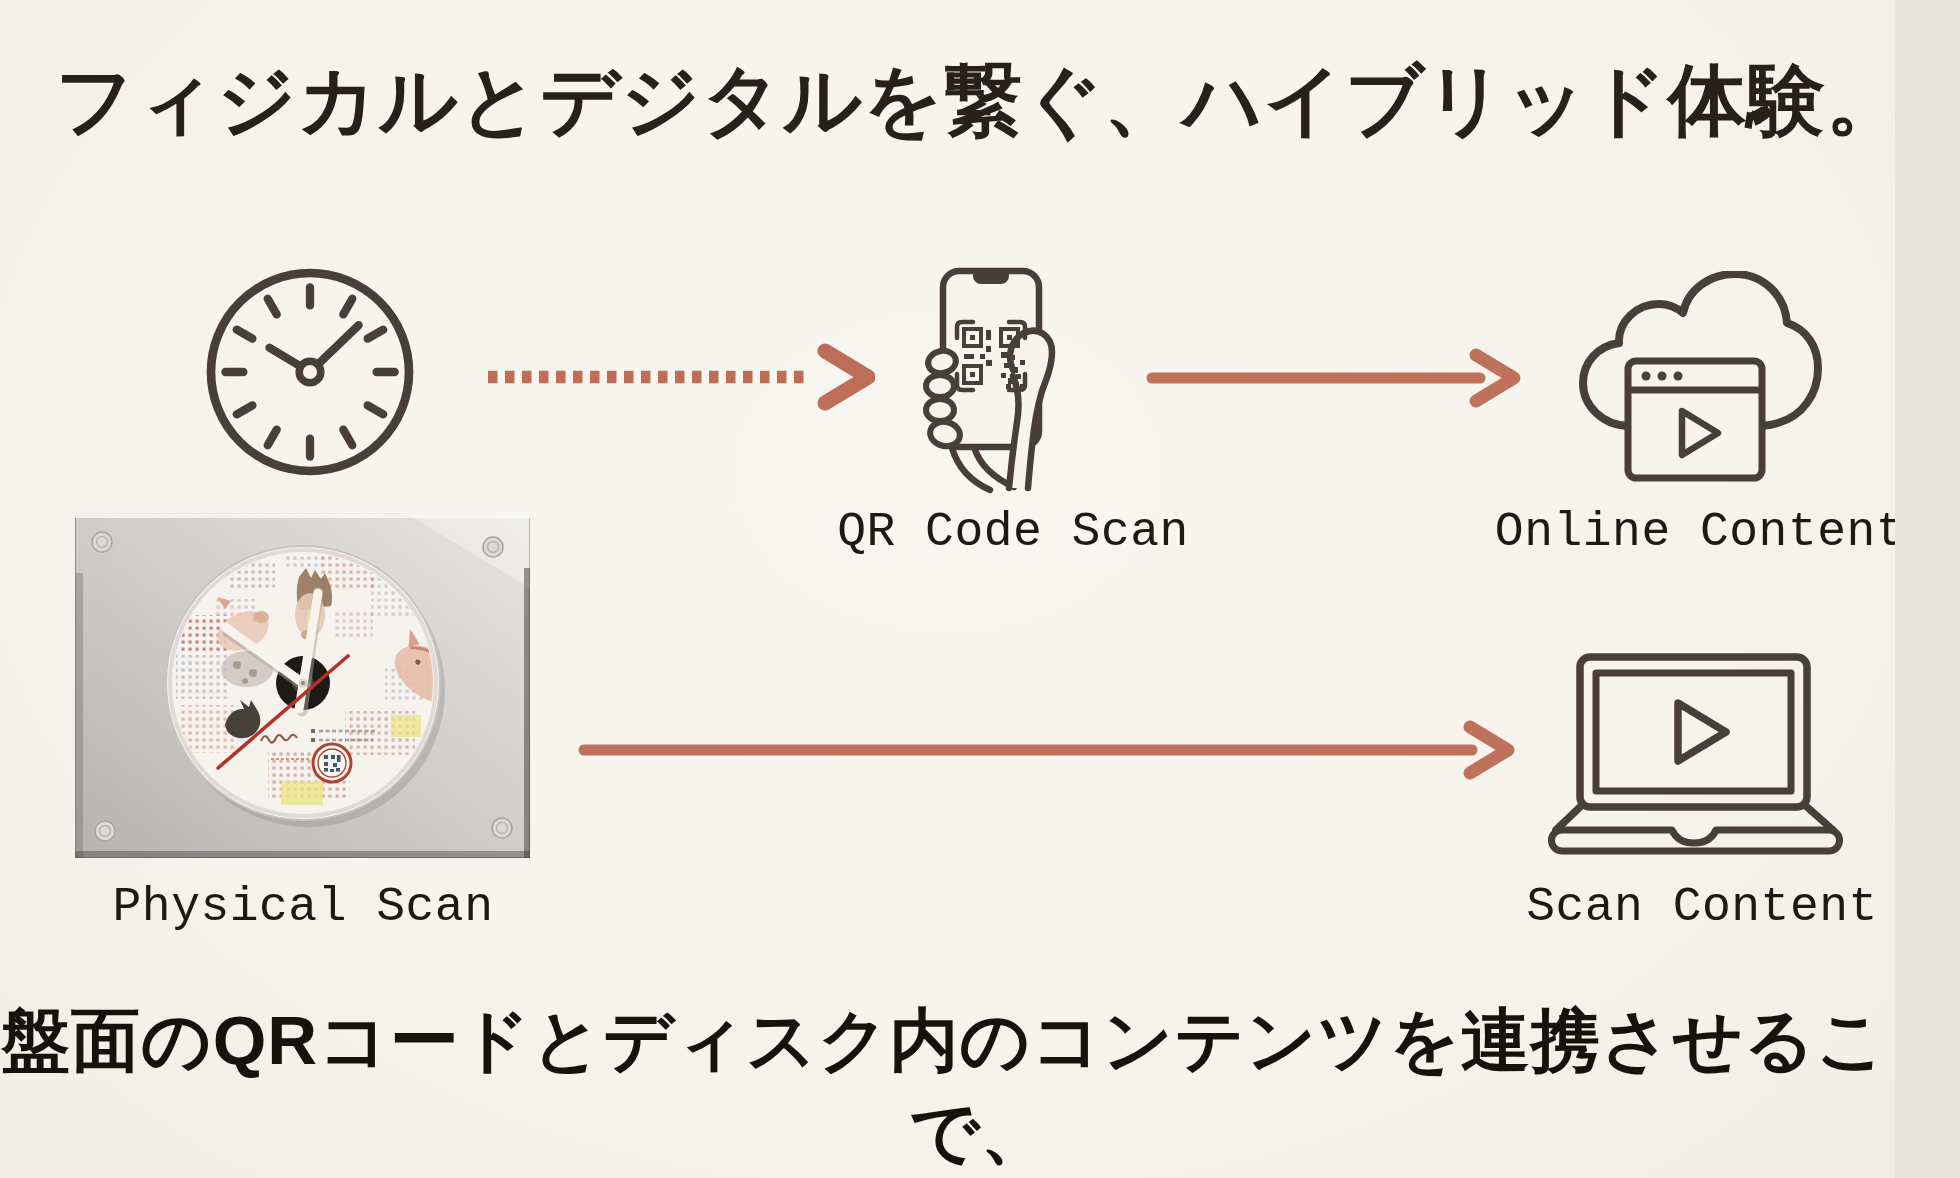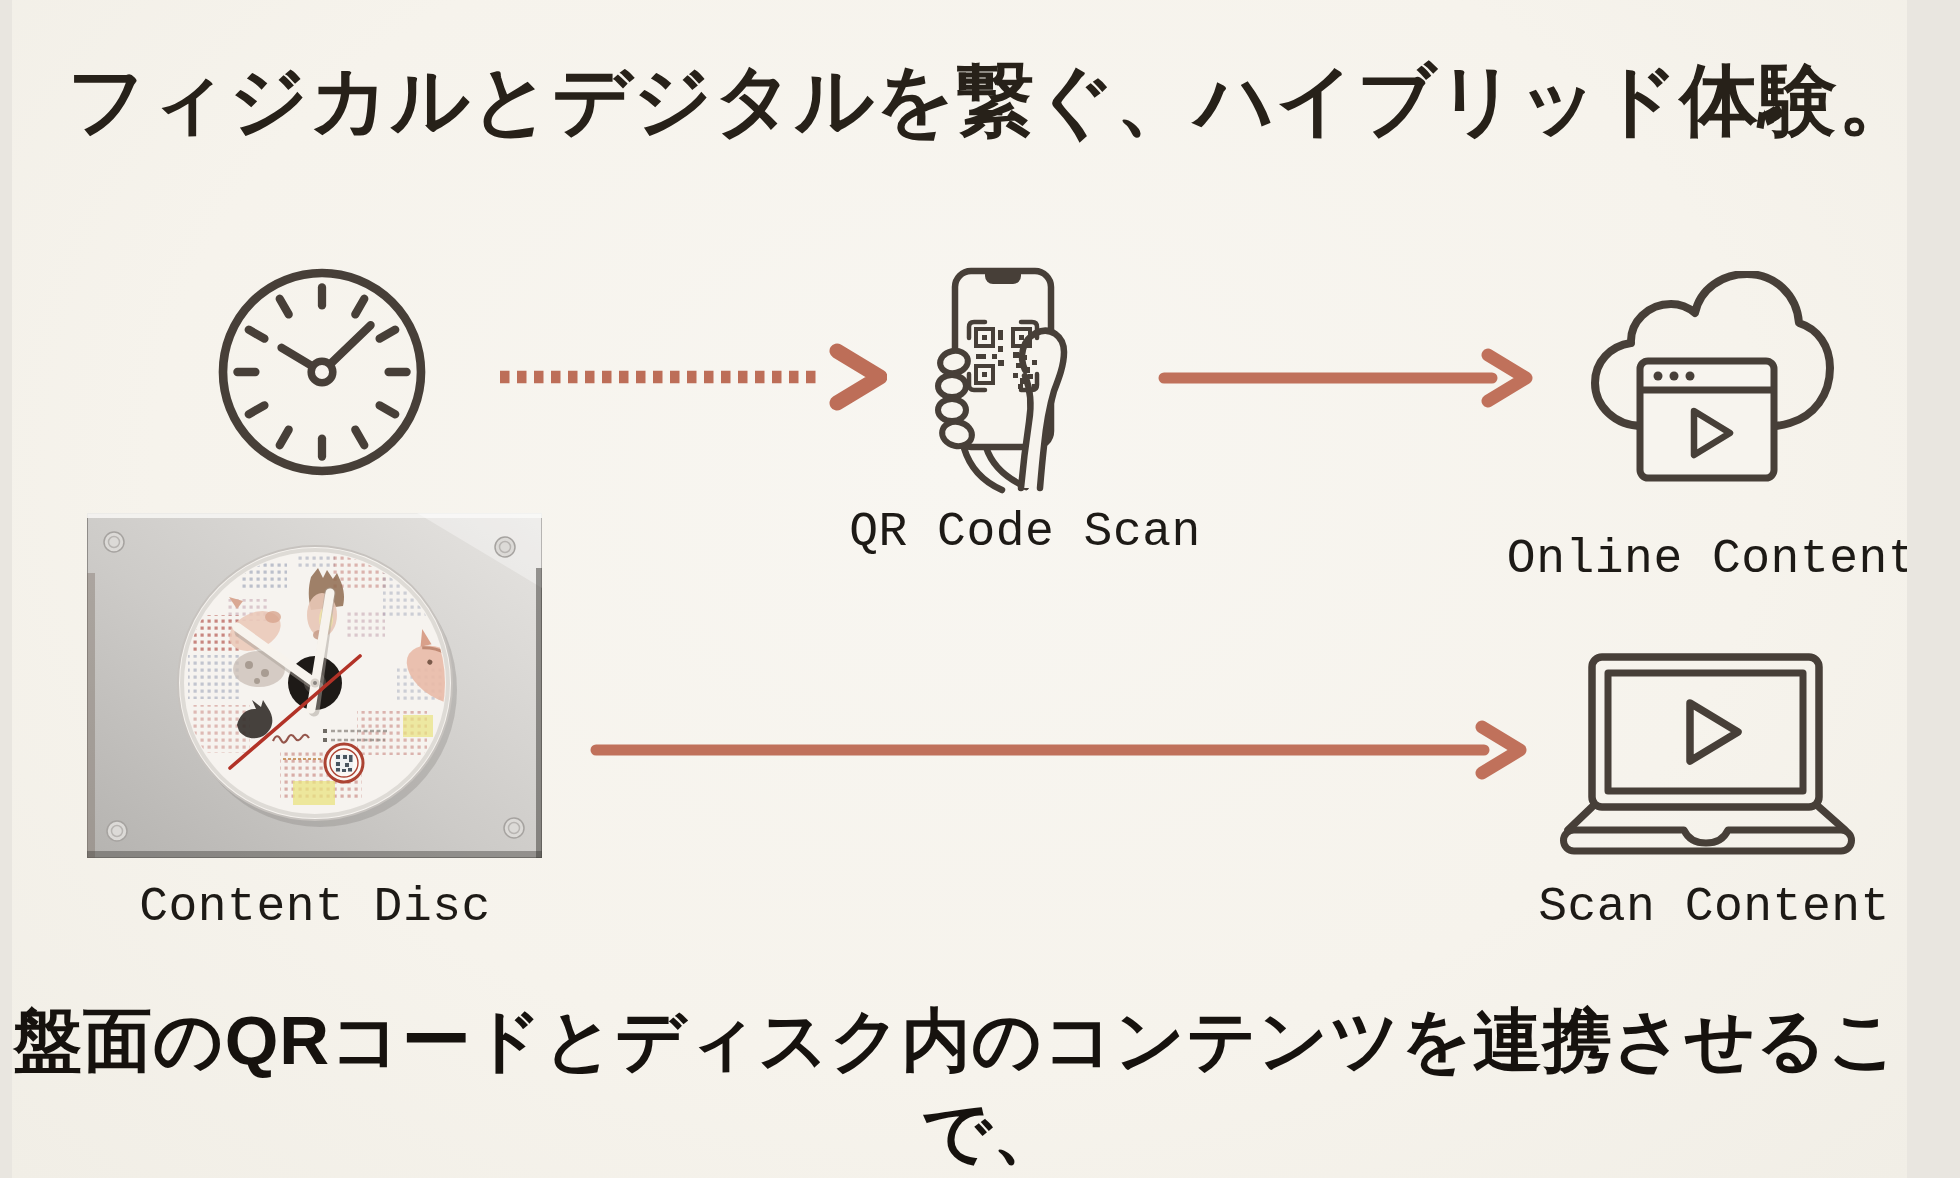--- a/index.html
+++ b/index.html
@@ -1,20 +1,19 @@
 <!DOCTYPE html>
 <html><head>
 <meta charset="utf-8">
 <style>
   html,body{margin:0;padding:0;background:#e9e6e0;}
   .slide{
     position:relative;width:1895px;height:1178px;overflow:hidden;
     background:radial-gradient(ellipse at 50% 40%, #f8f6f1 0%, #f6f3ec 60%, #f1eee6 100%);
     font-family:"Liberation Sans", sans-serif;
-    margin-left:12px;
   }
   .abs{position:absolute;}
   .title{
     left:0;top:52px;width:1960px;text-align:center;
     font-family:"Liberation Serif", serif;font-weight:700;
     font-size:78px;line-height:1.25;color:#272119;letter-spacing:1px;
   }
   .node-label{
     width:460px;text-align:center;font-size:48px;color:#1d1a16;
     font-weight:400;letter-spacing:0.5px;font-family:Liberation Mono, monospace;
@@ -130,21 +129,21 @@
       <g>
         <rect x="58" y="90" width="134" height="117" rx="8" fill="#f7f4ee" stroke="#473f38" stroke-width="7"></rect>
         <line x1="58" y1="119" x2="192" y2="119" stroke="#473f38" stroke-width="7"></line>
         <circle cx="76" cy="105" r="4.5" fill="#473f38"></circle>
         <circle cx="92" cy="105" r="4.5" fill="#473f38"></circle>
         <circle cx="108" cy="105" r="4.5" fill="#473f38"></circle>
         <path d="M112,140 L148,162 L112,184 Z" fill="none" stroke="#473f38" stroke-width="6.5" stroke-linejoin="round"></path>
       </g>
     </svg>
   </div>
-  <div class="abs node-label" style="left:1470px;top:532px;">Online Content</div>
+  <div class="abs node-label" style="left:1470px;top:505px;">Online Content</div>
 
   <div class="abs" style="left:75px;top:513px;">
     <svg width="455" height="345" viewBox="0 0 455 345">
       <defs>
         <linearGradient id="silver" x1="0" y1="1" x2="1" y2="0">
           <stop offset="0" stop-color="#b5b3b0"></stop>
             <stop offset="0.45" stop-color="#cdcbc8"></stop>
             <stop offset="1" stop-color="#e6e4e1"></stop>
         </linearGradient>
         <pattern id="pR" width="7" height="7" patternUnits="userSpaceOnUse">
@@ -259,21 +258,21 @@
         <line x1="231" y1="174" x2="153" y2="119" stroke="#aaa29a" stroke-width="11" stroke-linecap="round" opacity="0.5"></line>
         <line x1="228" y1="170" x2="150" y2="114" stroke="#f7f3ed" stroke-width="9" stroke-linecap="round"></line>
         <line x1="227" y1="198" x2="243" y2="80" stroke="#aaa29a" stroke-width="11" stroke-linecap="round" opacity="0.5"></line>
         <line x1="224" y1="196" x2="243" y2="80" stroke="#f7f3ed" stroke-width="9" stroke-linecap="round"></line>
         <line x1="143" y1="255" x2="273" y2="143" stroke="#b23227" stroke-width="3.6" stroke-linecap="round"></line>
         <circle cx="228" cy="170" r="4.5" fill="#d8d2ca"></circle>
         <circle cx="228" cy="170" r="2" fill="#8a8580"></circle>
       </g>
     </svg>
   </div>
-  <div class="abs node-label" style="left:73px;top:880px;">Content Disc</div>
+  <div class="abs node-label" style="left:73px;top:880px;">Physical Scan</div>
 
   <div class="abs" style="left:572px;top:714px;">
     <svg width="965" height="72" viewBox="0 0 965 72">
       <line x1="12" y1="36" x2="900" y2="36" stroke="#c0715b" stroke-width="11" stroke-linecap="round"></line>
       <path d="M898,13 L936,36 L898,59" fill="none" stroke="#c0715b" stroke-width="13" stroke-linecap="round" stroke-linejoin="round"></path>
     </svg>
   </div>
 
   <div class="abs" style="left:1548px;top:650px;">
     <svg width="300" height="208" viewBox="0 0 300 208">

